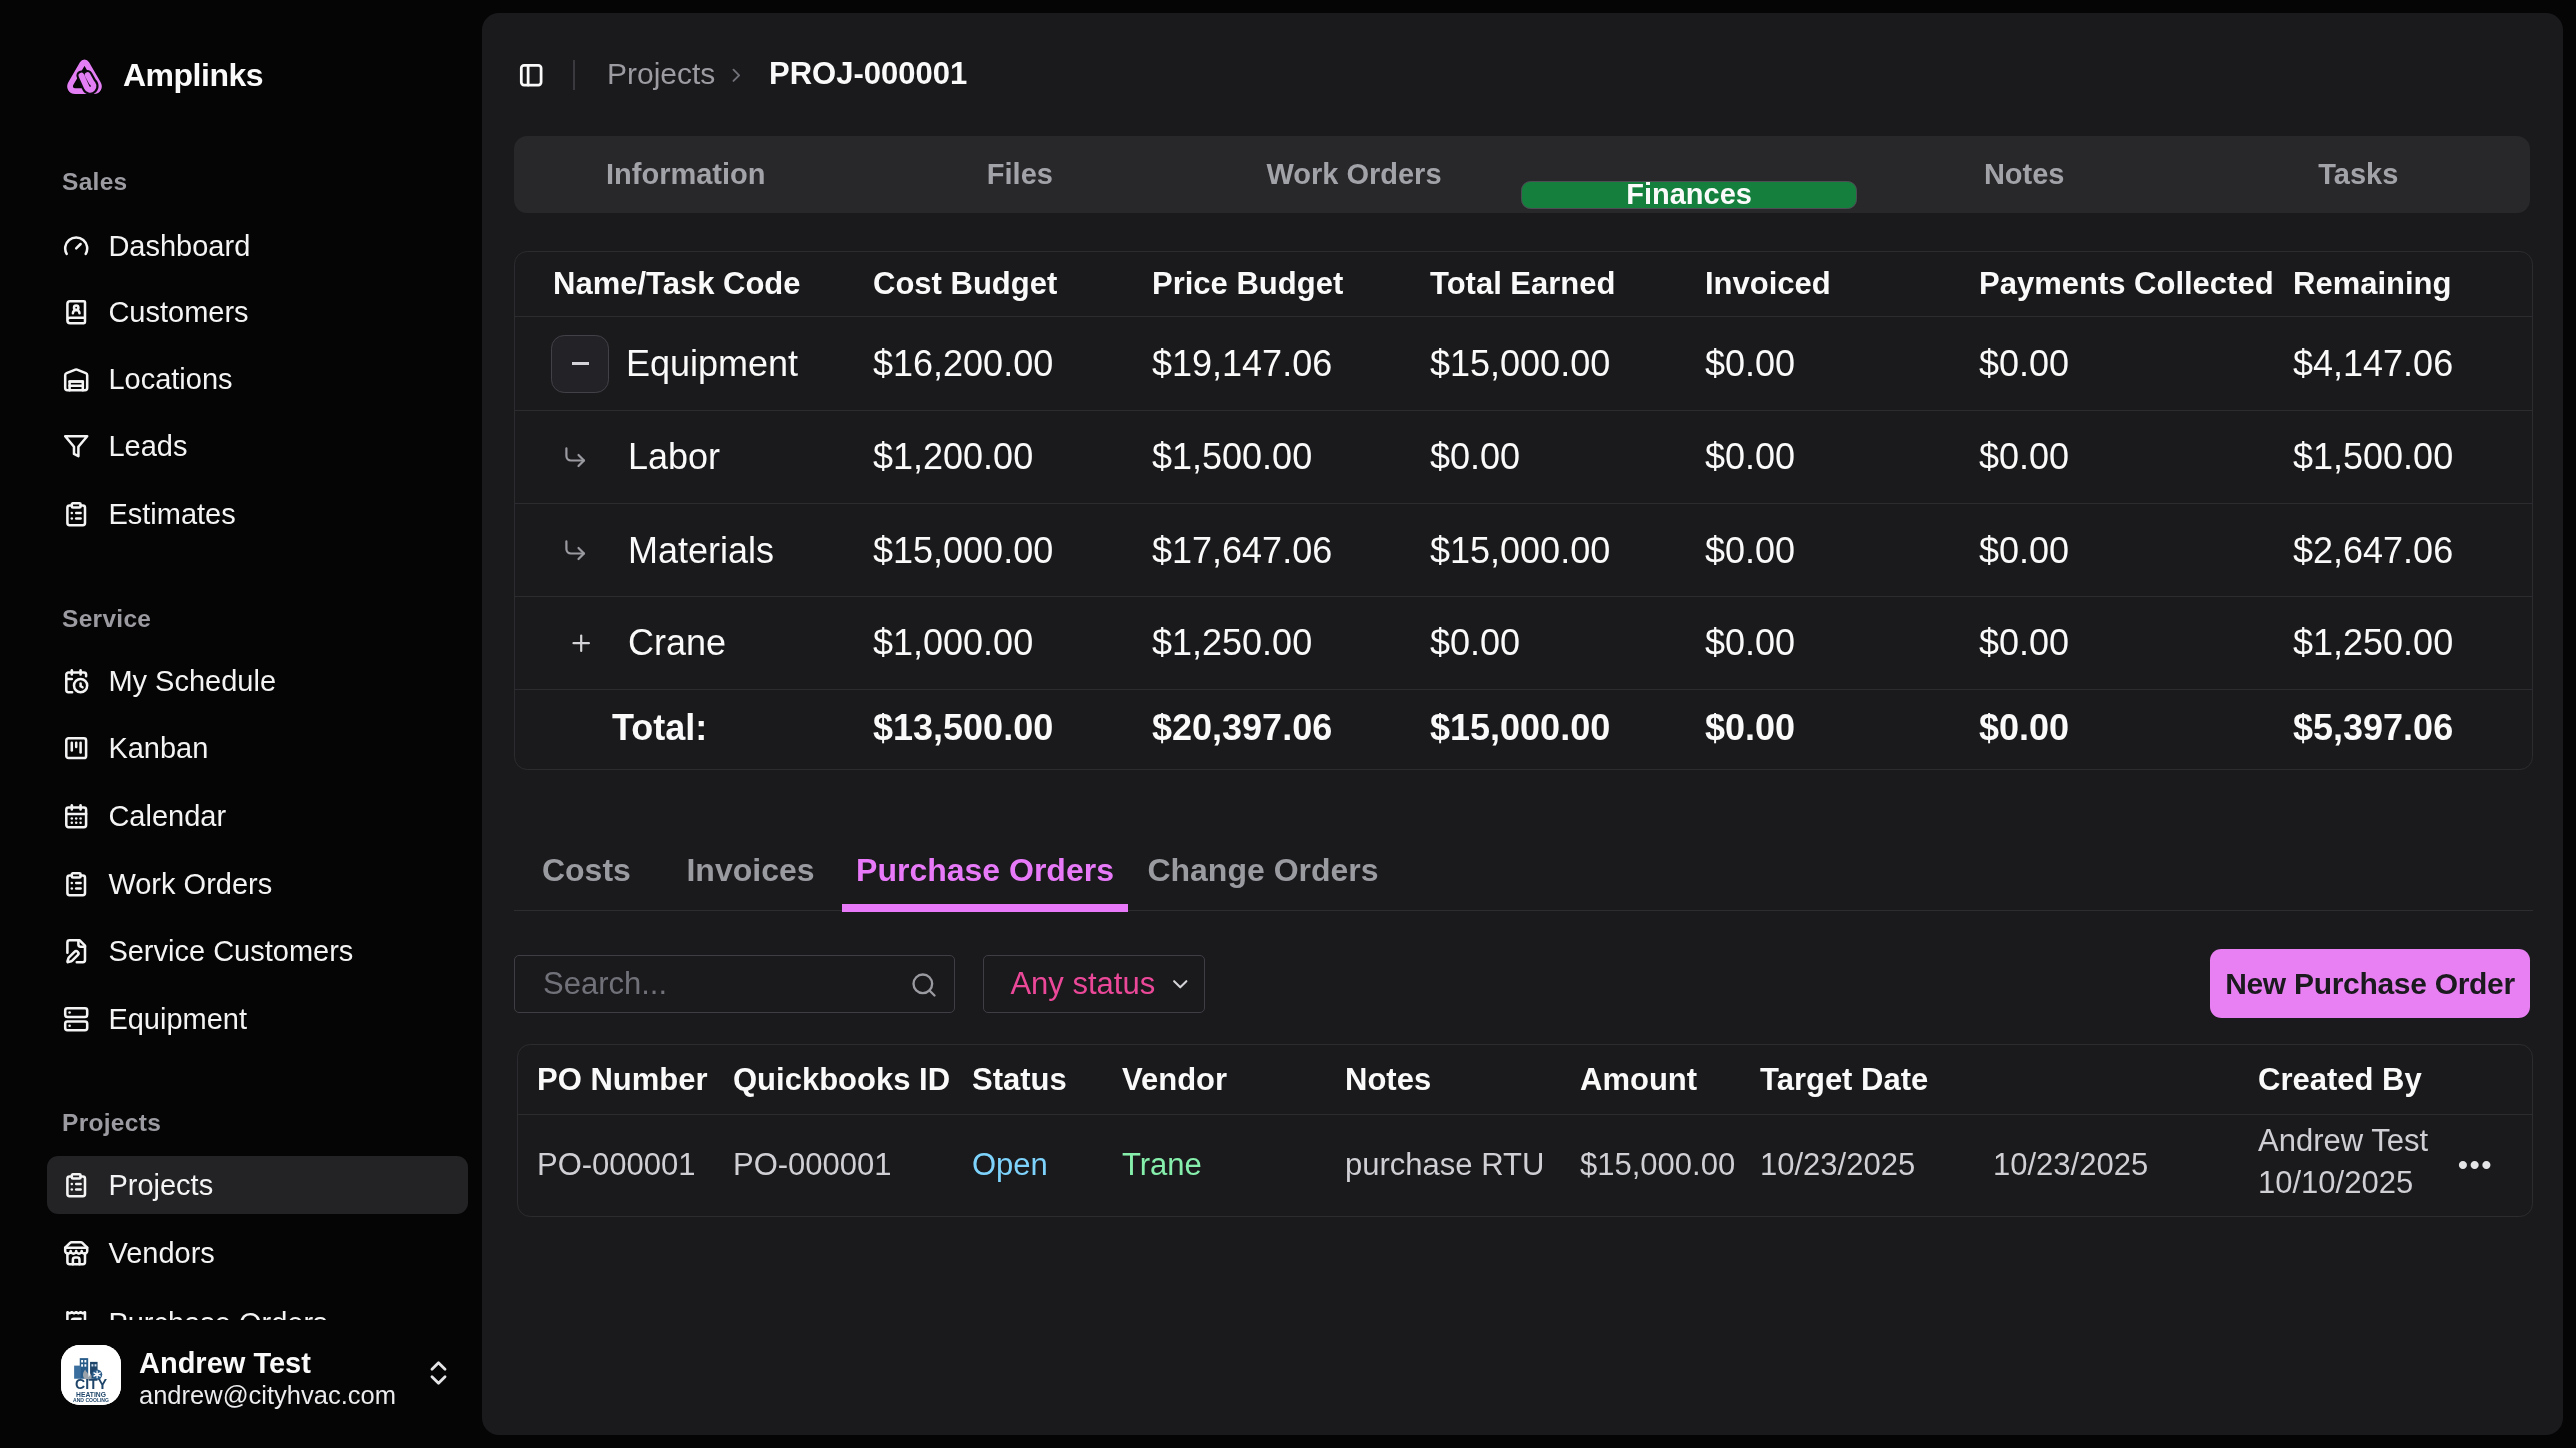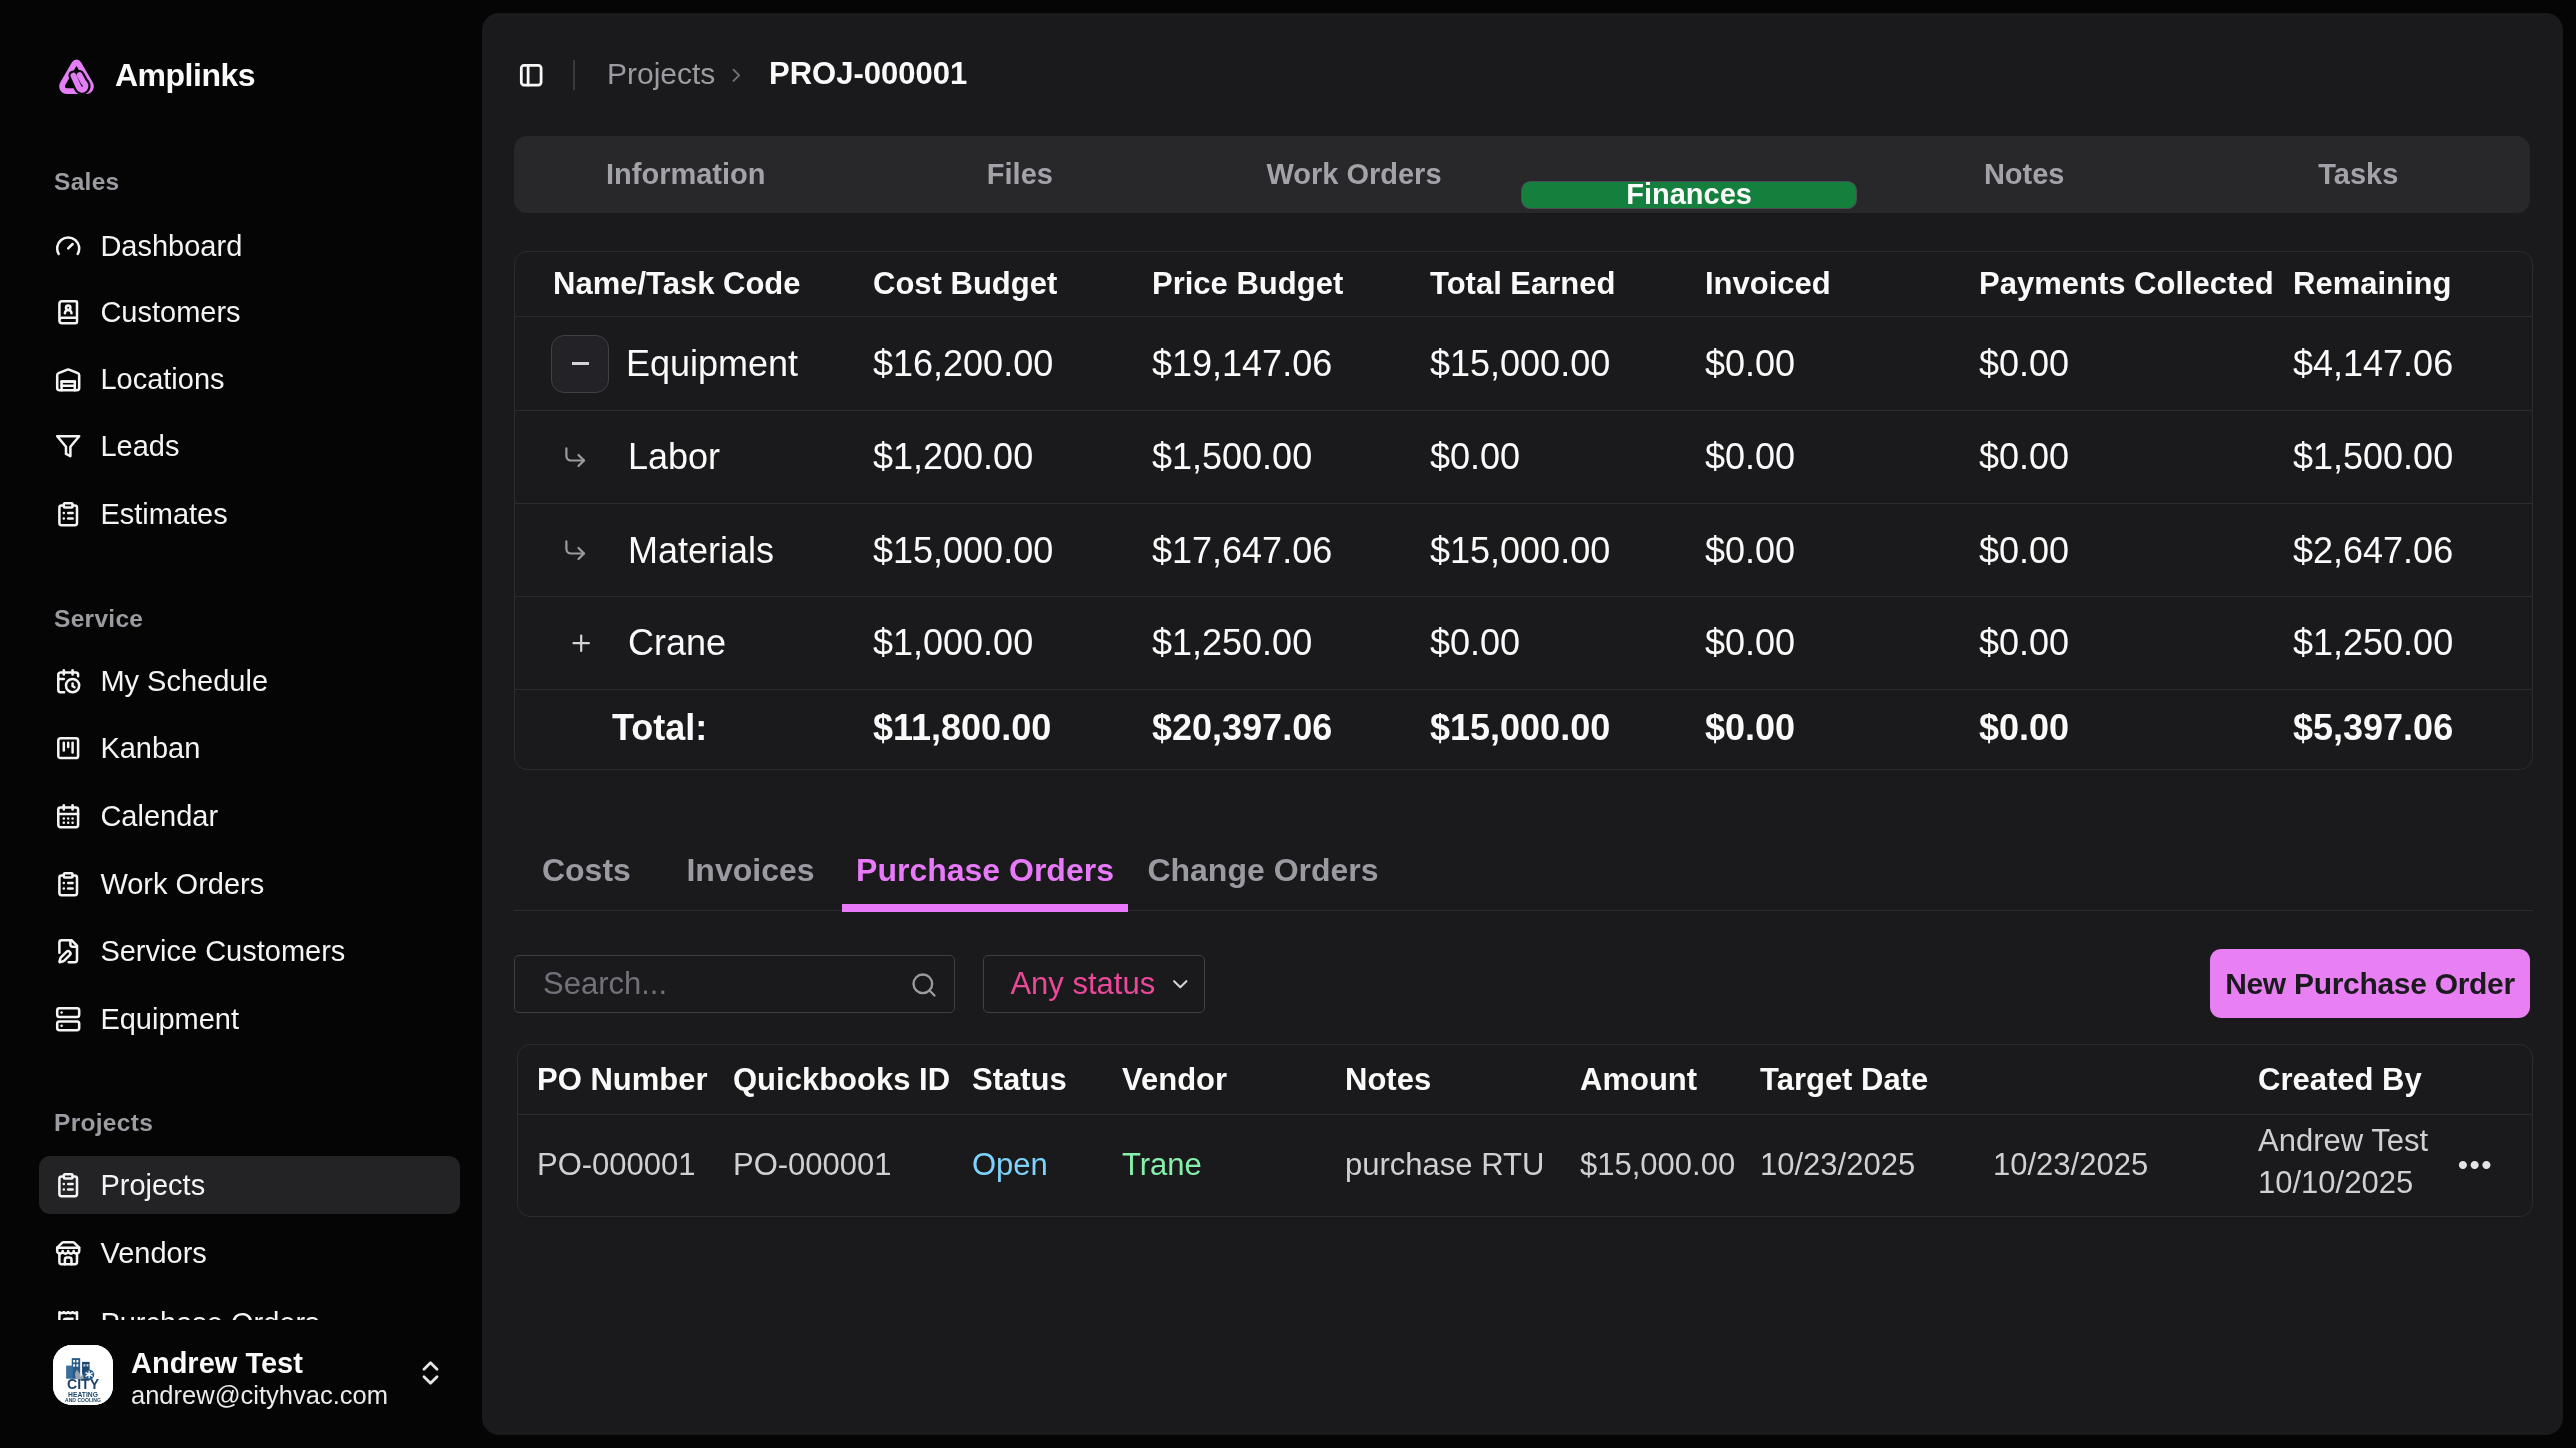--- a/index.html
+++ b/index.html
@@ -1,18 +1,18 @@
 <!DOCTYPE html>
 <html style="font-size:15px"><head>
 <meta charset="utf-8">
 <style>
 html,body{margin:0;padding:0;width:2576px;height:1448px;overflow:hidden;background:#050506;font-family:"Liberation Sans",sans-serif;}
 *{box-sizing:border-box;}
 .abs{position:absolute;}
-#sidebar{position:absolute;left:8px;top:0;width:482px;height:1448px;background:#050506;padding-left:8px;}
+#sidebar{position:absolute;left:16px;top:0;width:482px;height:1448px;background:#050506;padding-left:8px;}
 .nlab{position:absolute;left:46px;font-size:24.5px;font-weight:700;color:#9b9ba1;letter-spacing:0.3px;}
 .ni{position:absolute;left:47px;height:68px;display:flex;align-items:center;gap:19px;color:#f4f4f5;font-size:29px;}
 .ni svg{flex:0 0 auto;stroke-width:2.3px;}
 #card{position:absolute;left:482px;top:13.2px;width:2081px;height:1422px;background:#1a1a1c;border-radius:17px;}
 .sep{position:absolute;background:#3a3a3e;}
 .tabstrip{position:absolute;left:32px;top:123px;width:2016px;height:77px;background:#28282b;border-radius:13.2px;display:flex;padding:4.7px;}
 .tab{flex:1;display:flex;align-items:center;justify-content:center;font-size:29px;font-weight:600;color:#a2a2a9;}
 .tab.active{background:#15803d;border:1.9px solid #4d4d54;border-radius:9.4px;color:#fafafa;font-weight:700;margin-top:40px;}
 .fintable{position:absolute;left:32px;top:238px;width:2019px;height:519px;border:1.9px solid #2c2c30;border-radius:13.2px;}
 .frow{position:absolute;left:0;width:100%;border-bottom:1.9px solid #2c2c30;}
@@ -284,21 +284,21 @@
         <span class="fcell" style="left:94px;">Crane</span>
         <span class="fcell" style="left:339px;">$1,000.00</span>
         <span class="fcell" style="left:618px;">$1,250.00</span>
         <span class="fcell" style="left:896px;">$0.00</span>
         <span class="fcell" style="left:1171px;">$0.00</span>
         <span class="fcell" style="left:1445px;">$0.00</span>
         <span class="fcell" style="left:1759px;">$1,250.00</span>
       </div>
       <div class="frow ftotal" style="top:438px;height:76px;border-bottom:none;">
         <span class="fcell" style="left:78px;">Total:</span>
-        <span class="fcell" style="left:339px;">$11,800.00</span>
+        <span class="fcell" style="left:339px;">$13,500.00</span>
         <span class="fcell" style="left:618px;">$20,397.06</span>
         <span class="fcell" style="left:896px;">$15,000.00</span>
         <span class="fcell" style="left:1171px;">$0.00</span>
         <span class="fcell" style="left:1445px;">$0.00</span>
         <span class="fcell" style="left:1759px;">$5,397.06</span>
       </div>
     </div>
   <div class="subtabs">
     <div class="stab" style="left:0.9px;width:143px;">Costs</div>
     <div class="stab" style="left:149px;width:175px;">Invoices</div>

